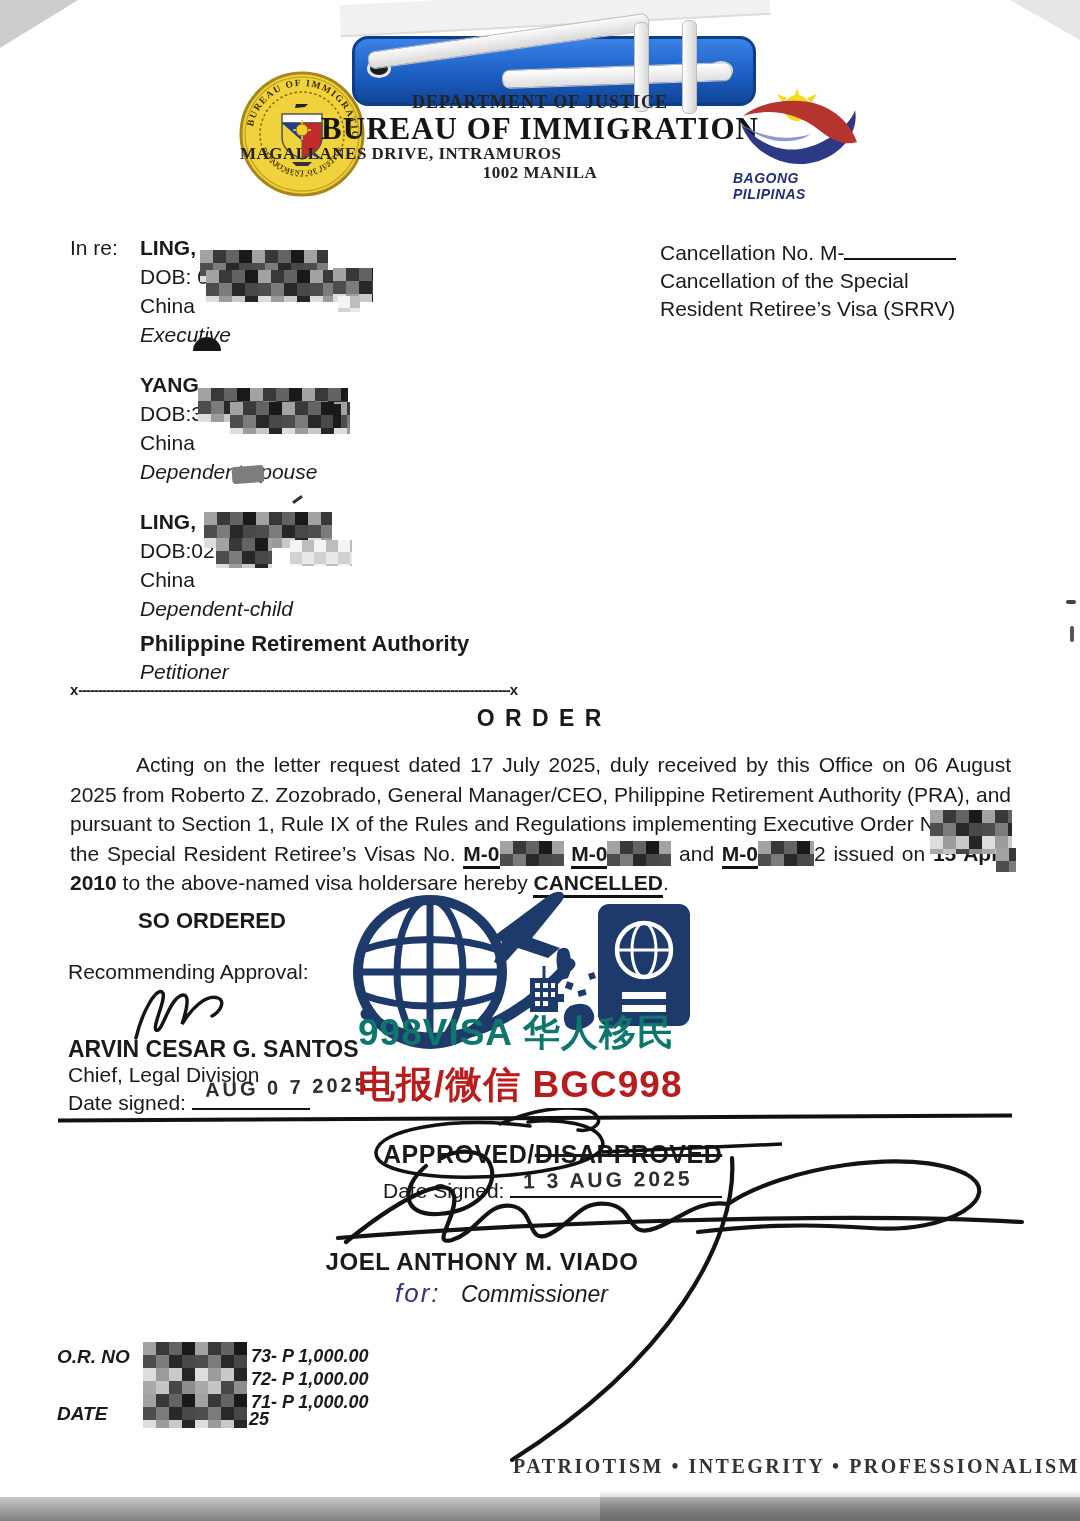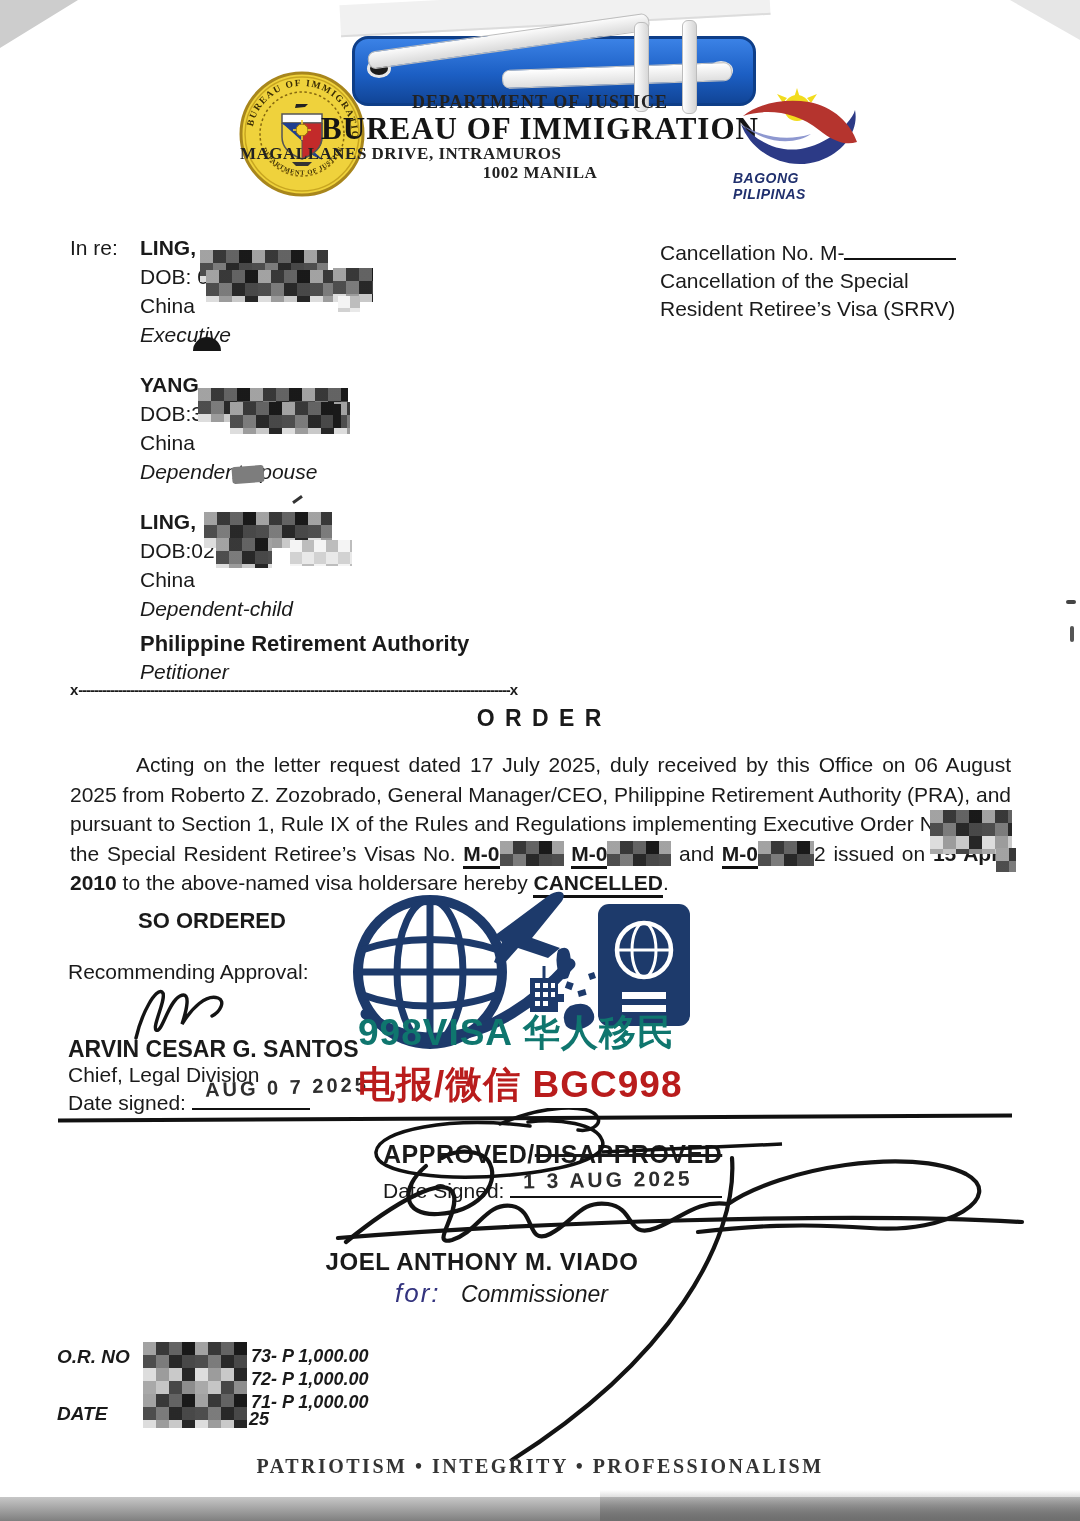--- a/index.html
+++ b/index.html
@@ -261,18 +261,18 @@
 <div class="abs i b" style="left:57px;top:1346px;font-size:19px;font-family:'Liberation Sans',sans-serif;">O.R. NO</div>
 <div class="abs pix" style="left:143px;top:1342px;width:104px;height:86px;"></div>
 <div class="abs" id="or-amounts" style="left:251px;top:1345px;">
     <div class="or-amt">73- P 1,000.00</div>
     <div class="or-amt">72- P 1,000.00</div>
     <div class="or-amt">71- P 1,000.00</div>
   </div>
 <div class="abs or-amt" style="left:249px;top:1408px;">25</div>
 <div class="abs i b" style="left:57px;top:1403px;font-size:19px;">DATE</div>
 
-<div class="abs serif b" style="left:0;top:1455px;width:1080px;text-align:center;font-size:20px;letter-spacing:2.5px;color:#333;">PATRIOTISM  •  INTEGRITY  •  PROFESSIONALISM</div>
+<div class="abs serif b" style="left:0;top:1455px;width:1080px;text-align:right;font-size:20px;letter-spacing:2.5px;color:#333;">PATRIOTISM  •  INTEGRITY  •  PROFESSIONALISM</div>
 
 <div class="abs" style="left:1066px;top:600px;width:10px;height:4px;background:#444;border-radius:2px;"></div>
 <div class="abs" style="left:1070px;top:626px;width:4px;height:16px;background:#555;border-radius:2px;"></div>
 <div class="abs" style="left:0;top:1497px;width:1080px;height:24px;background:linear-gradient(180deg,#c7c7c7,#7f7f7f);"></div>
 <div class="abs" style="left:600px;top:1490px;width:480px;height:31px;background:linear-gradient(180deg,rgba(150,150,150,0),#6e6e6e);"></div>
 
 </body></html>

